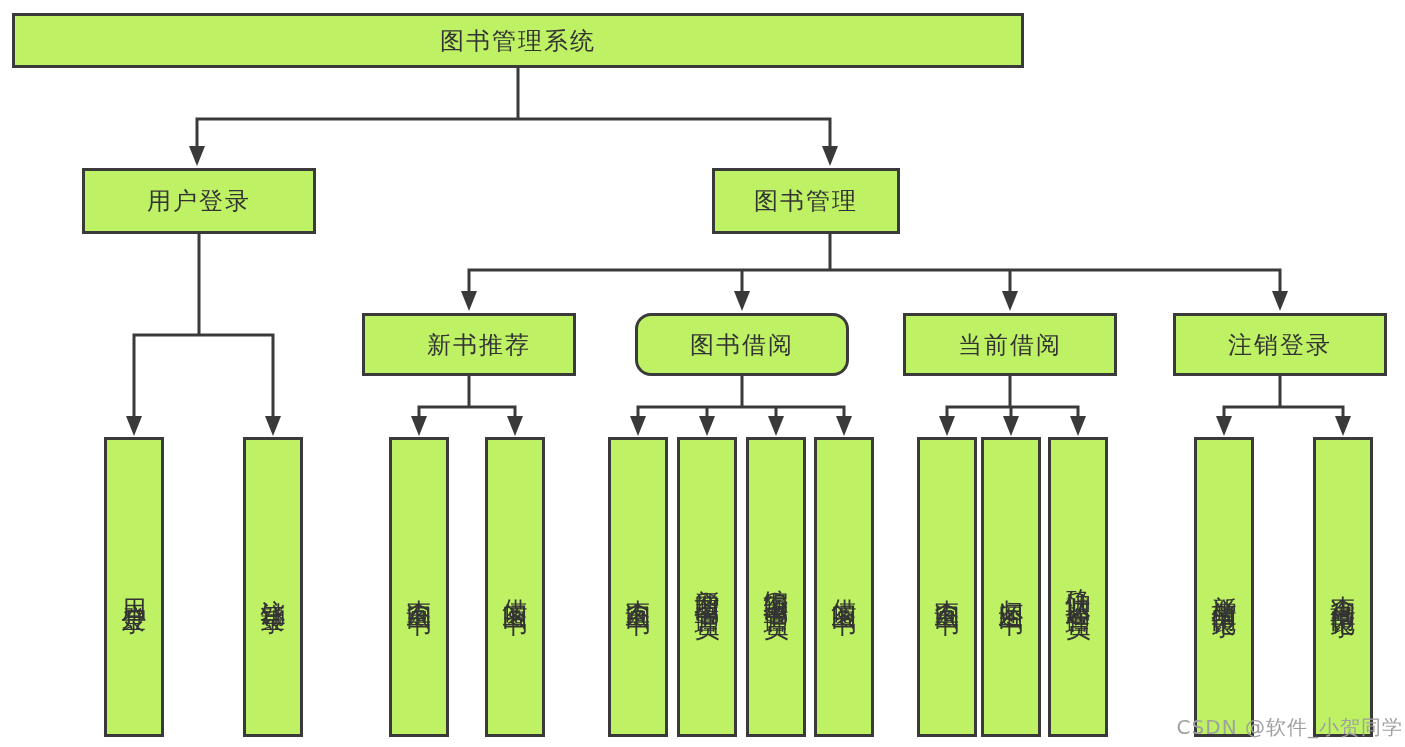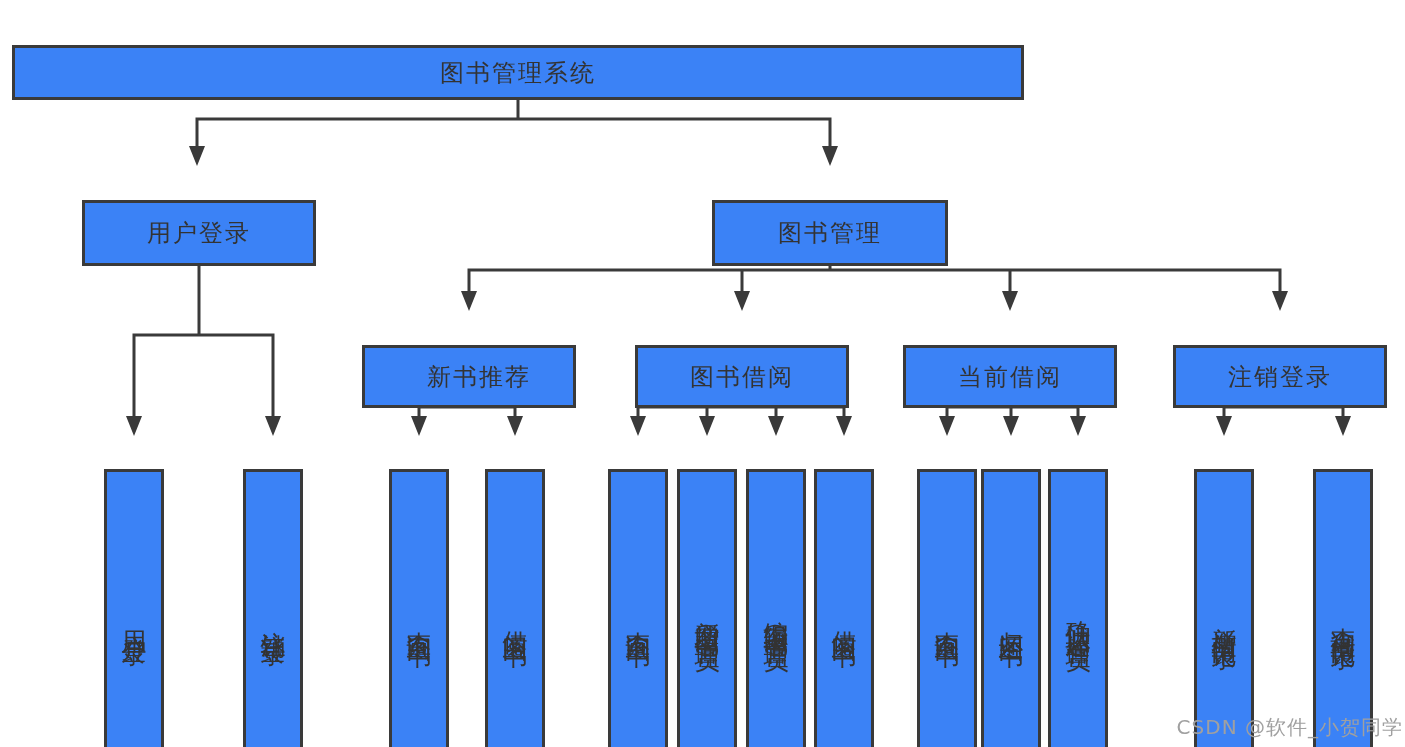--- a/index.html
+++ b/index.html
@@ -26,27 +26,26 @@
     stroke: var(--line, #3a3a3a);
     stroke-width: 3;
     stroke-linecap: square;
   }
   .c-arrow {
     fill: var(--line, #3a3a3a);
     stroke: none;
   }
   .box {
     position: absolute;
-    background: #3b82f6;
+    background: #bef264;
     border: 3px solid var(--box-border, #3a3a3a);
     display: flex;
     align-items: center;
     justify-content: center;
     color: var(--text, #333333);
-    margin-top: 32px;
   }
   .box.h {
     font-size: 24px;
     letter-spacing: 2px;
     white-space: nowrap;
   }
   .box.v {
     font-size: 25px;
   }
   .vtext {
@@ -139,28 +138,28 @@
     "></path>
   </svg>
 
   <div class="box h" style="left:12px; top:13px; width:1012px; height:55px;">
     <span>图书管理系统</span>
   </div>
 
   <div class="box h" style="left:82px; top:168px; width:234px; height:66px;">
     <span>用户登录</span>
   </div>
-  <div class="box h" style="left:712px; top:168px; width:236px; height:66px;">
+  <div class="box h" style="left:712px; top:168px; width:188px; height:66px;">
     <span>图书管理</span>
   </div>
 
   <div class="box h" style="left:362px; top:313px; width:214px; height:63px;padding-left:20px;">
     <span>新书推荐</span>
   </div>
-  <div class="box h" style="left:635px; top:313px; width:214px; height:63px;">
+  <div class="box h" style="left:635px; top:313px; width:214px; height:63px;border-radius:16px;">
     <span>图书借阅</span>
   </div>
   <div class="box h" style="left:903px; top:313px; width:214px; height:63px;">
     <span>当前借阅</span>
   </div>
   <div class="box h" style="left:1173px; top:313px; width:214px; height:63px;">
     <span>注销登录</span>
   </div>
 
   <div class="box v" style="left:104px; top:437px; width:60px; height:300px;">

